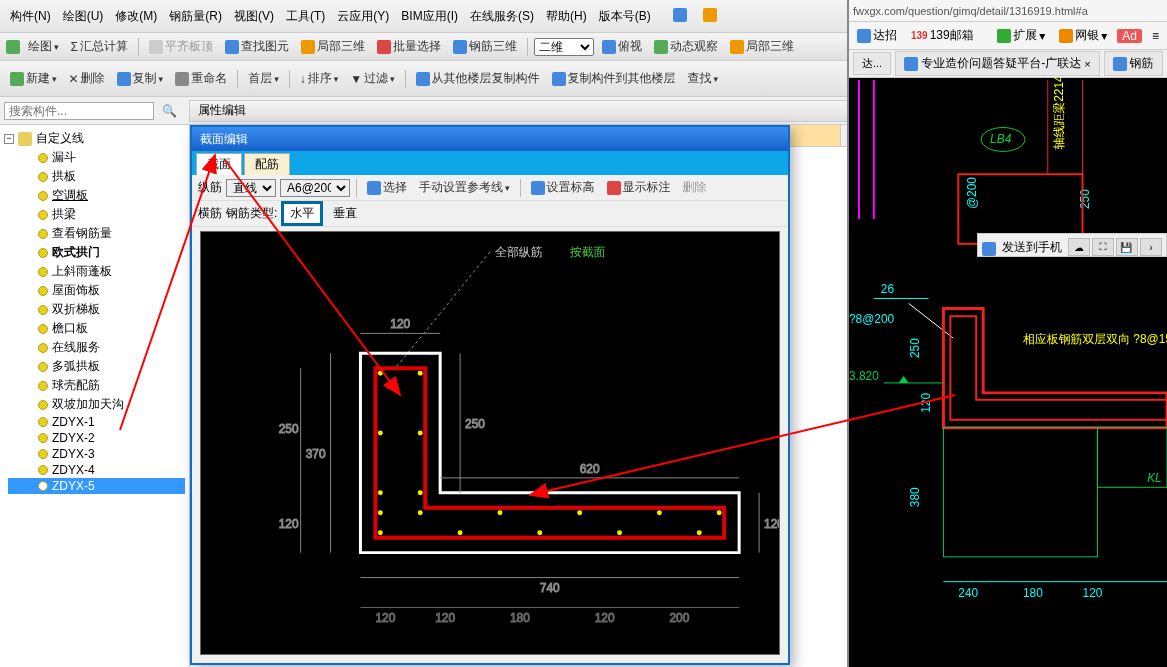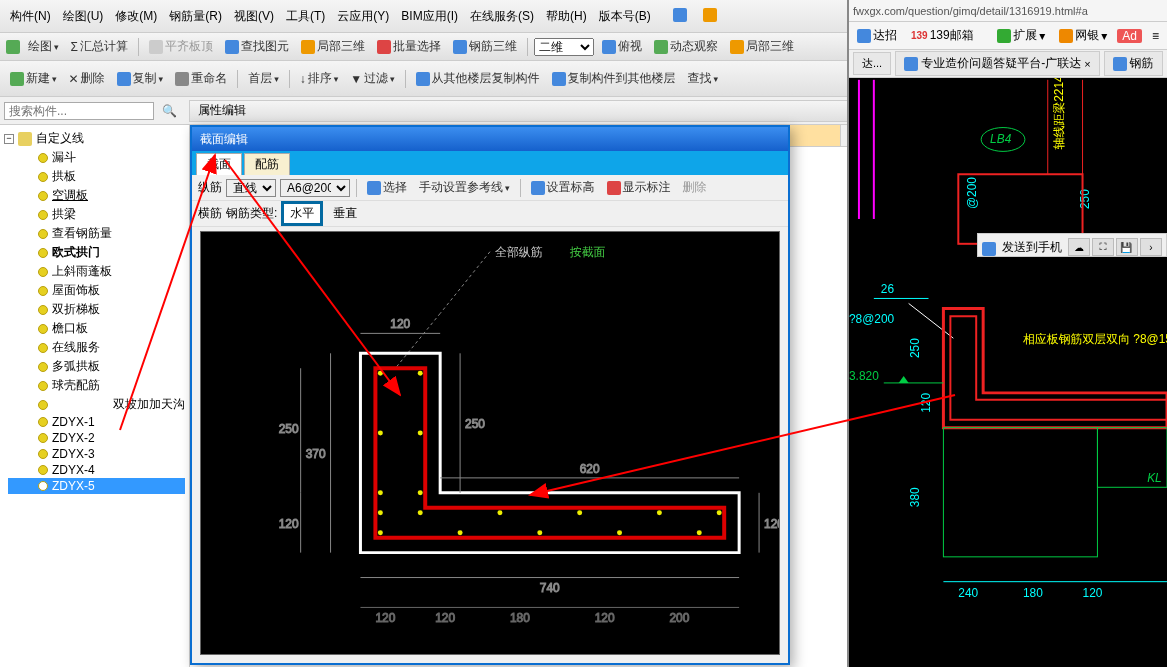--- a/index.html
+++ b/index.html
@@ -207,21 +207,21 @@
           <span>在线服务</span>
         </div>
         <div class="tree-node" style="padding-left: 30px;">
           <span class="bullet"></span>
           <span>多弧拱板</span>
         </div>
         <div class="tree-node" style="padding-left: 30px;">
           <span class="bullet"></span>
           <span>球壳配筋</span>
         </div>
-        <div class="tree-node" style="padding-left: 30px; justify-content: space-between;">
+        <div class="tree-node" style="padding-left: 30px;">
           <span class="bullet"></span>
           <span>双坡加加天沟</span>
         </div>
         <div class="tree-node" style="padding-left: 30px;">
           <span class="bullet"></span>
           <span>ZDYX-1</span>
         </div>
         <div class="tree-node" style="padding-left: 30px;">
           <span class="bullet"></span>
           <span>ZDYX-2</span>

